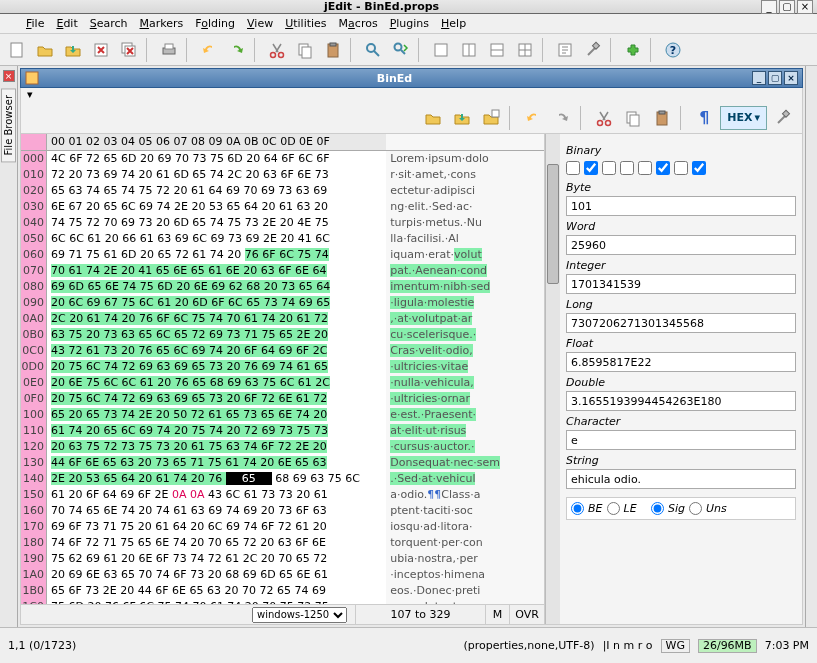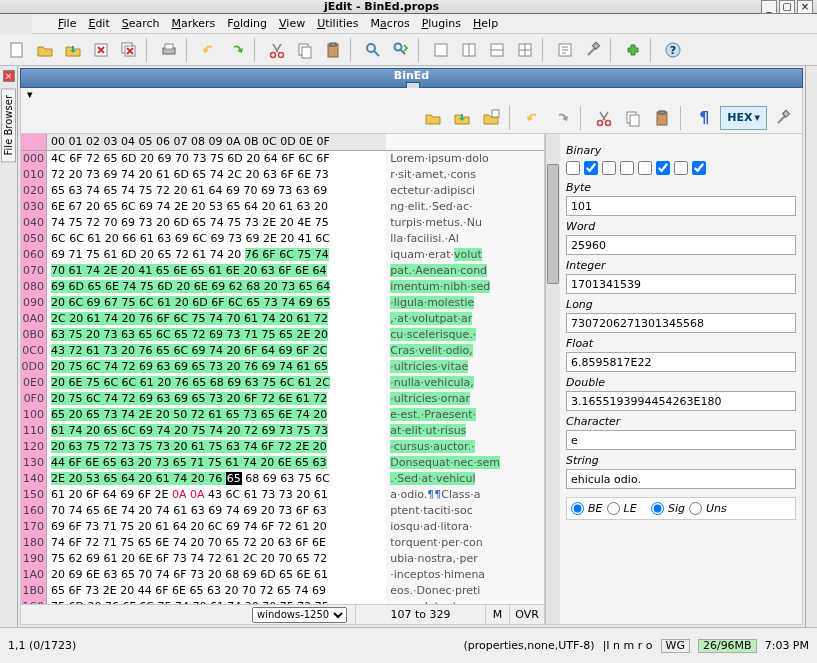--- a/index.html
+++ b/index.html
@@ -3,54 +3,54 @@
 <meta charset="utf-8">
 <style>
   * { box-sizing: border-box; margin: 0; padding: 0; font-family: "DejaVu Sans", sans-serif; font-size: 11px; }
   body { width: 817px; height: 663px; background: #e8e8e8; overflow: hidden; display: flex; flex-direction: column; }
 
   
   .titlebar { height: 14px; background: linear-gradient(#e8e8e8,#d8d8d8); border-bottom: 1px solid #666; display: flex; align-items: center; padding: 0 4px; }
   .titlebar .title { flex: 1; text-align: center; font-weight: bold; }
   .winbtn { width: 16px; height: 14px; border: 1px solid #888; background: #f4f4f4; margin-left: 2px; font-size: 10px; display: flex; align-items: center; justify-content: center; }
 
-  .menubar { height: 20px; background: #f0f0f0; display: flex; align-items: center; padding: 0 20px; border-bottom: 1px solid #ccc; margin-left: 32px; }
+  .menubar { height: 20px; background: #f0f0f0; display: flex; align-items: center; padding: 0 20px; border-bottom: 1px solid #ccc; }
   .menubar span { margin: 0 6px; }
   .menubar span u { text-decoration: underline; }
 
   .toolbar { height: 32px; background: #efefef; display: flex; align-items: center; padding: 0 4px; gap: 2px; border-bottom: 1px solid #bbb; }
   .tbtn { width: 26px; height: 26px; border: 1px solid transparent; border-radius: 2px; display: flex; align-items: center; justify-content: center; cursor: pointer; }
   .tsep { width: 6px; height: 24px; border-left: 1px solid #bbb; margin: 0 2px; }
 
   .bodyrow { flex: 1; display: flex; min-height: 0; }
   .sidebar-tab { width: 18px; background: #e8e8e8; border-right: 1px solid #aaa; display: flex; flex-direction: column; align-items: center; padding-top: 4px; }
   .sidebar-tab .closex { width:12px;height:12px;border:1px solid #888;background:#d44;color:#fff;font-size:9px;display:flex;align-items:center;justify-content:center;margin-bottom:6px; }
   .vtext { writing-mode: vertical-rl; transform: rotate(180deg); background:#f4f4f4; border:1px solid #aaa; padding:6px 1px; font-size:10px; }
 
   .main { flex: 1; display: flex; flex-direction: column; padding: 2px; min-width: 0; }
 
   
-  .panetitle { height: 20px; background: linear-gradient(#7aa0c8,#4e7cb0); color:#fff; font-weight:bold; display:flex; align-items:center; padding:0 4px; border:1px solid #2a5a90;flex-direction:column; }
+  .panetitle { height: 20px; background: linear-gradient(#7aa0c8,#4e7cb0); color:#fff; font-weight:bold; display:flex; align-items:center; padding:0 4px; border:1px solid #2a5a90; }
   .panetitle .pt { flex:1; text-align:center; }
   .panetitle .pwbtn { width:14px;height:14px;background:#cde;border:1px solid #357;margin-left:2px;font-size:9px;display:flex;align-items:center;justify-content:center;color:#024; }
 
   .panetoolbar { height: 32px; background: #f2f2f2; display:flex; align-items:center; justify-content: flex-end; padding: 0 6px; gap: 3px; border:1px solid #ccc; border-top:none; }
   .panetoolbar .tbtn { width:26px;height:26px; }
   .hexbtn { height:24px; padding:0 6px; border:1px solid #7aa; background:#def; display:flex;align-items:center;gap:2px;font-weight:bold;color:#046; }
 
   .contentrow { flex:1; display:flex; border:1px solid #ccc; border-top:none; min-height:0; }
   .hexarea { flex:1; background:#fff; position:relative; overflow:hidden; border-right:1px solid #ccc; }
   .hexwrap { display:flex; font-family: "DejaVu Sans Mono", monospace; font-size:10px; white-space:pre; }
   .hexheader { background:#e8e8e8; border-bottom:1px solid #aaa; }
   .hexline { display:flex; line-height:16px; }
   .addr { width:26px; text-align:right; padding-right:2px; background:#f9a8d4; border-right:1px solid #aaa; color:#444; }
   .bytes { padding-left:4px; width: 340px; }
   .ascii { padding-left:4px; background:#f7f7f7; color:#555; width: 158px; overflow:hidden; }
   .sel { background:#86efac; }
-  .cursor { background:#000; color:#fff; padding:0 1px; }
+  .cursor { background:#000; color:#fff; padding:0 16px; }
   .pink { color:#d05; }
   .pil { color:#36c; }
 
   .hexstatus { position:absolute; bottom:0; left:0; right:0; height:20px; background:#f0f0f0; border-top:1px solid #ccc; display:flex; align-items:center; font-size:10px; }
   .hexstatus div { border-right:1px solid #ccc; padding:0 8px; height:100%; display:flex;align-items:center; }
   .hexstatus .enc { flex:1; justify-content:flex-end; }
   .hexstatus .enc select { font-size:10px; height:16px; }
 
   .rightpanel { width: 242px; background:#f4f4f4; padding: 6px; overflow-y:auto; }
   .rightpanel label { display:block; margin-top:4px; margin-bottom:2px;font-style:italic; }

